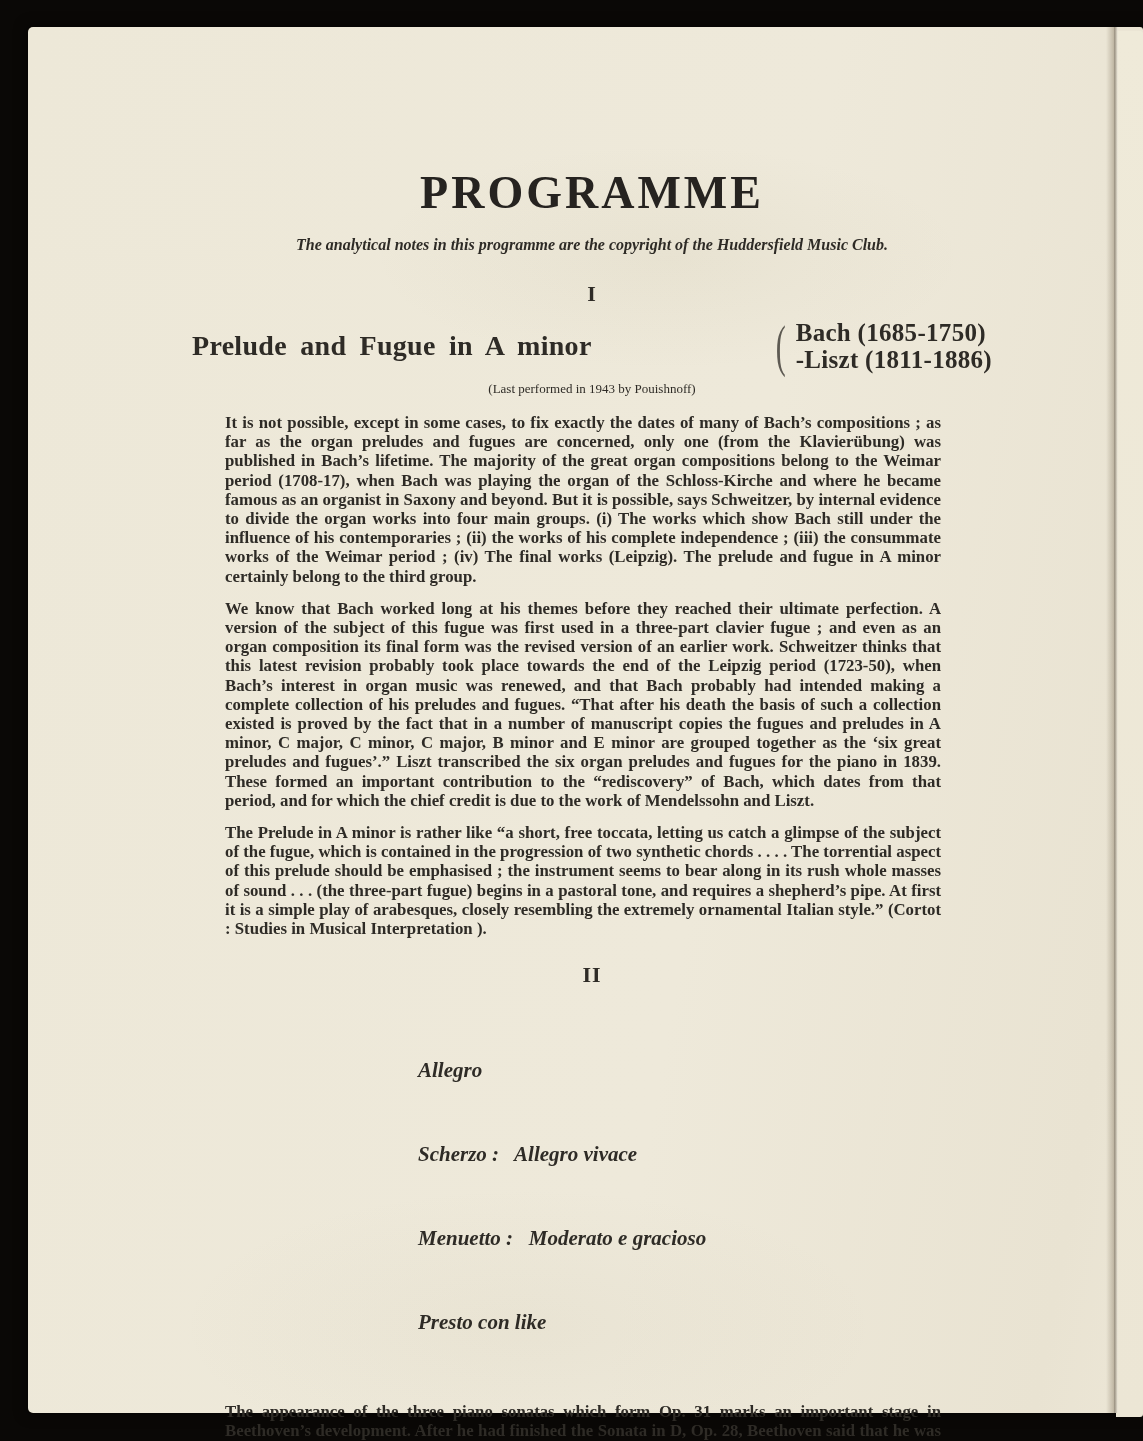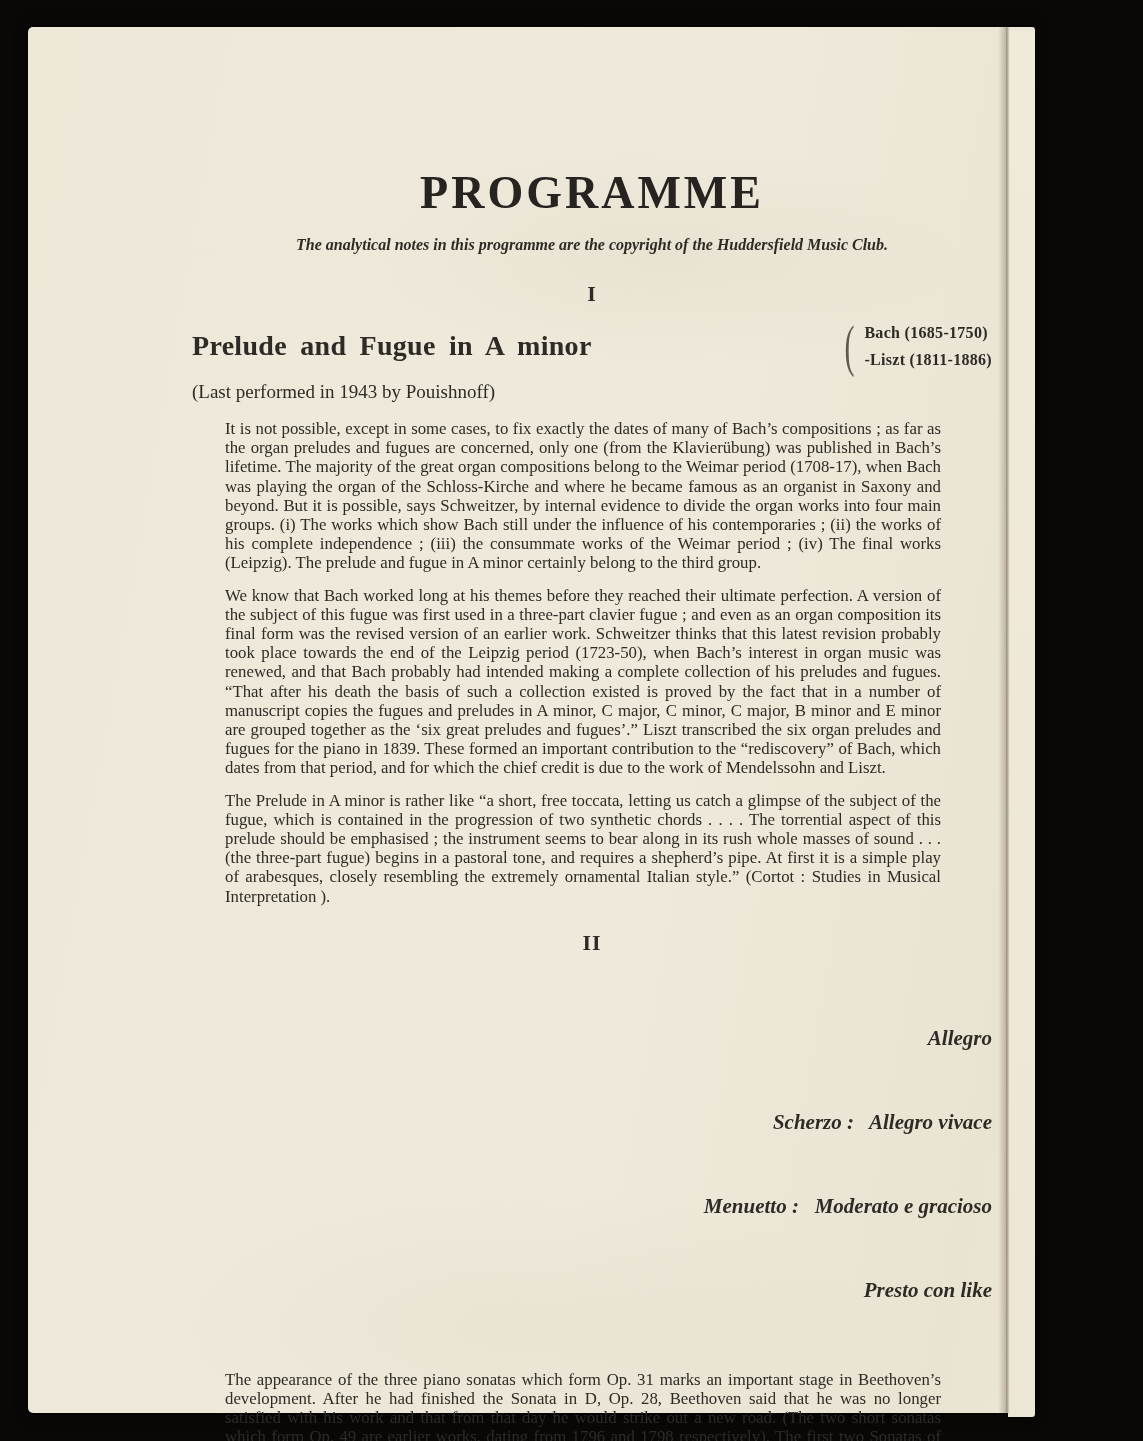--- a/index.html
+++ b/index.html
@@ -2,21 +2,21 @@
 <html><head>
 <meta charset="utf-8">
 <style>
   html,body{margin:0;padding:0;}
   body{
     width:1143px;height:1441px;position:relative;overflow:hidden;
     background:#0a0806;
     font-family:"Liberation Serif", serif;
   }
   .page{
-    position:absolute;left:28px;top:27px;width:1007px;height:1386px;
+    position:absolute;left:28px;top:27px;width:1115px;height:1386px;
     background:
       radial-gradient(ellipse 420px 160px at 640px 230px, rgba(160,150,110,0.08), rgba(0,0,0,0) 70%),
       radial-gradient(ellipse 500px 200px at 500px 1300px, rgba(150,140,105,0.06), rgba(0,0,0,0) 70%),
       linear-gradient(100deg,#ede8d8 0%, #eee9da 60%, #e9e3d2 92%, #ece6d6 100%);
     border-radius:5px 3px 3px 5px;
     box-shadow:0 0 14px rgba(0,0,0,0.65);
     color:#2e2b26;
   }
   .edge-strip{
     position:absolute;top:4px;right:0;width:27px;height:100%;
@@ -46,32 +46,33 @@
     margin:0 0 8px 0;
   }
   .work-title{
     font-size:28px;font-weight:bold;word-spacing:6px;letter-spacing:0.3px;
   }
   .composer-group{display:flex;align-items:center;}
   .brace{
     font-size:30px;font-weight:normal;transform:scaleY(1.9);
     opacity:0.75;margin-right:10px;line-height:30px;
   }
-  .composers{font-size:16px;font-weight:bold;line-height:27px;letter-spacing:0.3px;}
-  .perf-note{text-align:left;font-size:19px;margin:4px 0 16px 0;}
+  .composers{font-size:25px;font-weight:bold;line-height:27px;letter-spacing:0.3px;}
+  .perf-note{text-align:center;font-size:13px;margin:4px 0 16px 0;}
   .perf-note.bold{font-weight:bold;}
   .body-par{
     margin:0 52px 13px 33px;width:716px;
     font-size:16.8px;line-height:19.2px;
     text-align:justify;
+    font-weight:bold;
   }
   .movements{
     margin:2px 0 10px 226px;
     font-size:21px;font-weight:bold;font-style:italic;
-    line-height:28px;white-space:pre-wrap;text-align:right;
+    line-height:28px;white-space:pre-wrap;
   }
   .section-2{margin-top:26px;}
 </style>
 </head>
 <body>
 
 <div class="page">
   <div class="edge-strip"></div>
   <div class="fold-crease"></div>
 

